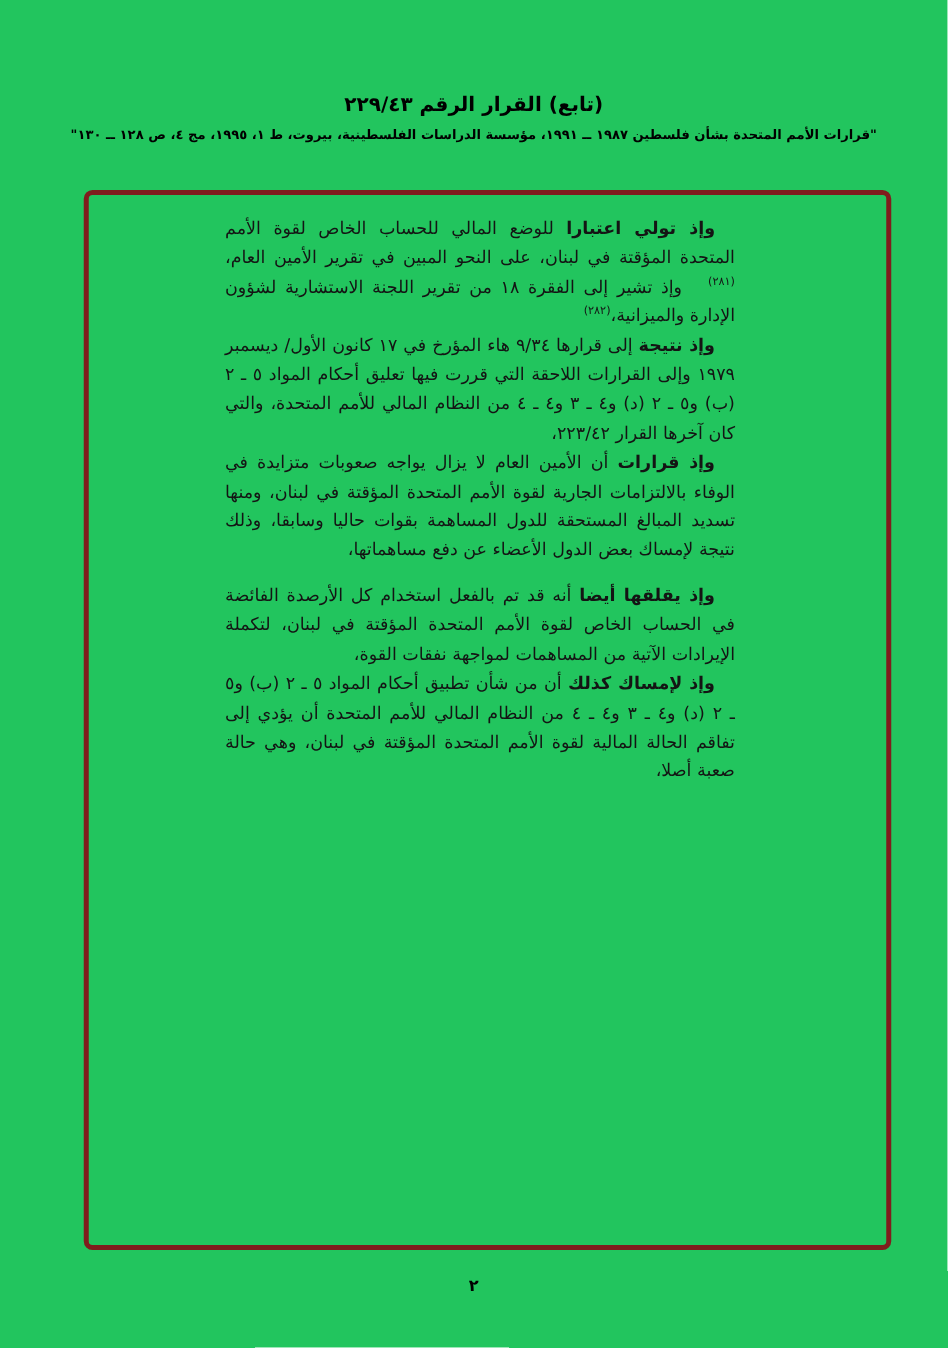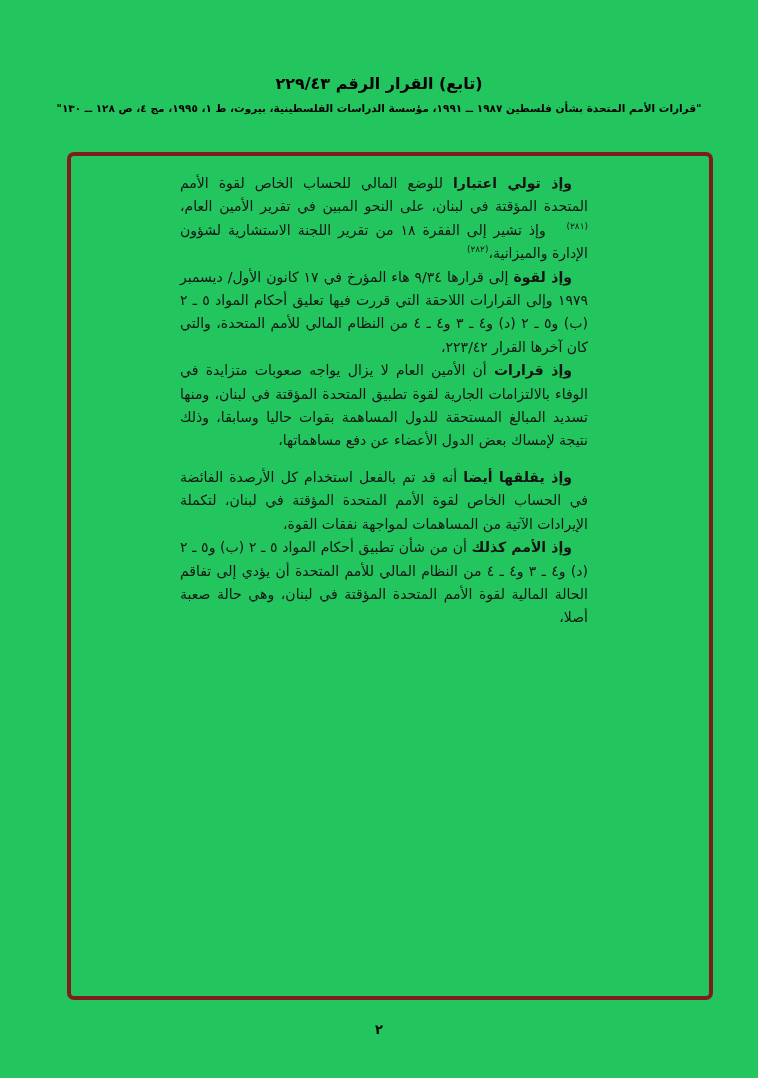--- a/index.html
+++ b/index.html
@@ -49,29 +49,29 @@
   <div class="title">(تابع) القرار الرقم ٢٢٩/٤٣</div>
 
   <div class="source">"قرارات الأمم المتحدة بشأن فلسطين ١٩٨٧ ــ ١٩٩١، مؤسسة الدراسات الفلسطينية، بيروت، ط ١، ١٩٩٥، مج ٤، ص ١٢٨ ــ ١٣٠"</div>
 
   <div class="greenbox">
 
     <div class="bodytext">
 
       <p class="para"><b>وإذ تولي اعتبارا</b><span> للوضع المالي للحساب الخاص لقوة الأمم المتحدة المؤقتة في لبنان، على النحو المبين في تقرير الأمين العام،</span><sup class="fnref">(٢٨١)</sup><span>&nbsp;&nbsp; وإذ تشير إلى الفقرة ١٨ من تقرير اللجنة الاستشارية لشؤون الإدارة والميزانية،</span><sup class="fnref">(٢٨٢)</sup></p>
 
-      <p class="para"><b>وإذ لقوة</b><span> إلى قرارها ٩/٣٤ هاء المؤرخ في ١٧ كانون الأول/ ديسمبر ١٩٧٩ وإلى القرارات اللاحقة التي قررت فيها تعليق أحكام المواد ٥ ـ ٢ (ب) و٥ ـ ٢ (د) و٤ ـ ٣ و٤ ـ ٤ من النظام المالي للأمم المتحدة، والتي كان آخرها القرار ٢٢٣/٤٢،</span></p>
+      <p class="para"><b>وإذ نتيجة</b><span> إلى قرارها ٩/٣٤ هاء المؤرخ في ١٧ كانون الأول/ ديسمبر ١٩٧٩ وإلى القرارات اللاحقة التي قررت فيها تعليق أحكام المواد ٥ ـ ٢ (ب) و٥ ـ ٢ (د) و٤ ـ ٣ و٤ ـ ٤ من النظام المالي للأمم المتحدة، والتي كان آخرها القرار ٢٢٣/٤٢،</span></p>
 
 
 
-      <p class="para"><b>وإذ قرارات</b><span> أن الأمين العام لا يزال يواجه صعوبات متزايدة في الوفاء بالالتزامات الجارية لقوة تطبيق المتحدة المؤقتة في لبنان، ومنها تسديد المبالغ المستحقة للدول المساهمة بقوات حاليا وسابقا، وذلك نتيجة لإمساك بعض الدول الأعضاء عن دفع مساهماتها،</span></p>
+      <p class="para"><b>وإذ قرارات</b><span> أن الأمين العام لا يزال يواجه صعوبات متزايدة في الوفاء بالالتزامات الجارية لقوة الأمم المتحدة المؤقتة في لبنان، ومنها تسديد المبالغ المستحقة للدول المساهمة بقوات حاليا وسابقا، وذلك نتيجة لإمساك بعض الدول الأعضاء عن دفع مساهماتها،</span></p>
 
       <p class="para gap"><b>وإذ يقلقها أيضا</b><span> أنه قد تم بالفعل استخدام كل الأرصدة الفائضة في الحساب الخاص لقوة الأمم المتحدة المؤقتة في لبنان، لتكملة الإيرادات الآتية من المساهمات لمواجهة نفقات القوة،</span></p>
 
-      <p class="para"><b>وإذ الأمم كذلك</b><span> أن من شأن تطبيق أحكام المواد ٥ ـ ٢ (ب) و٥ ـ ٢ (د) و٤ ـ ٣ و٤ ـ ٤ من النظام المالي للأمم المتحدة أن يؤدي إلى تفاقم الحالة المالية لقوة الأمم المتحدة المؤقتة في لبنان، وهي حالة صعبة أصلا،</span></p>
+      <p class="para"><b>وإذ لإمساك كذلك</b><span> أن من شأن تطبيق أحكام المواد ٥ ـ ٢ (ب) و٥ ـ ٢ (د) و٤ ـ ٣ و٤ ـ ٤ من النظام المالي للأمم المتحدة أن يؤدي إلى تفاقم الحالة المالية لقوة الأمم المتحدة المؤقتة في لبنان، وهي حالة صعبة أصلا،</span></p>
 
     </div>
 
 
   </div>
 
   <div class="pagenum">٢</div>
 
 </div>
 

